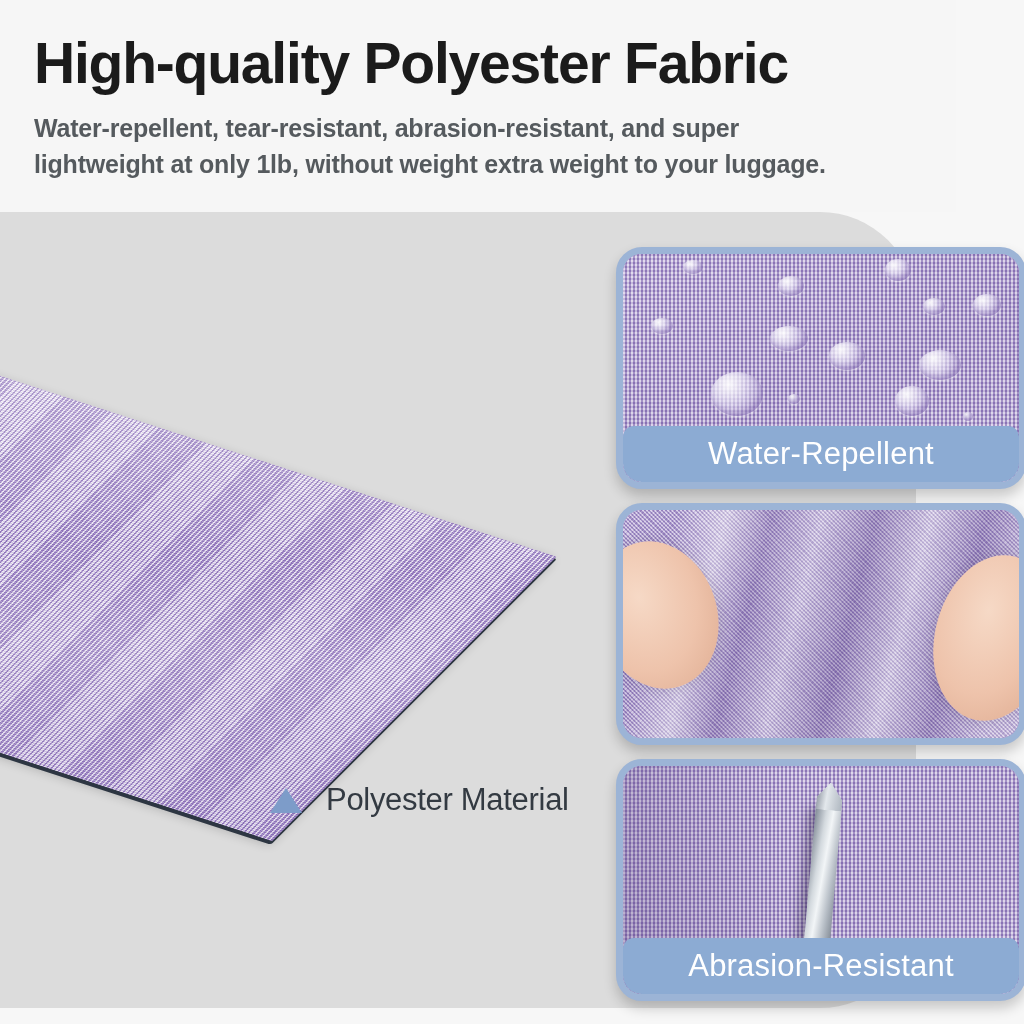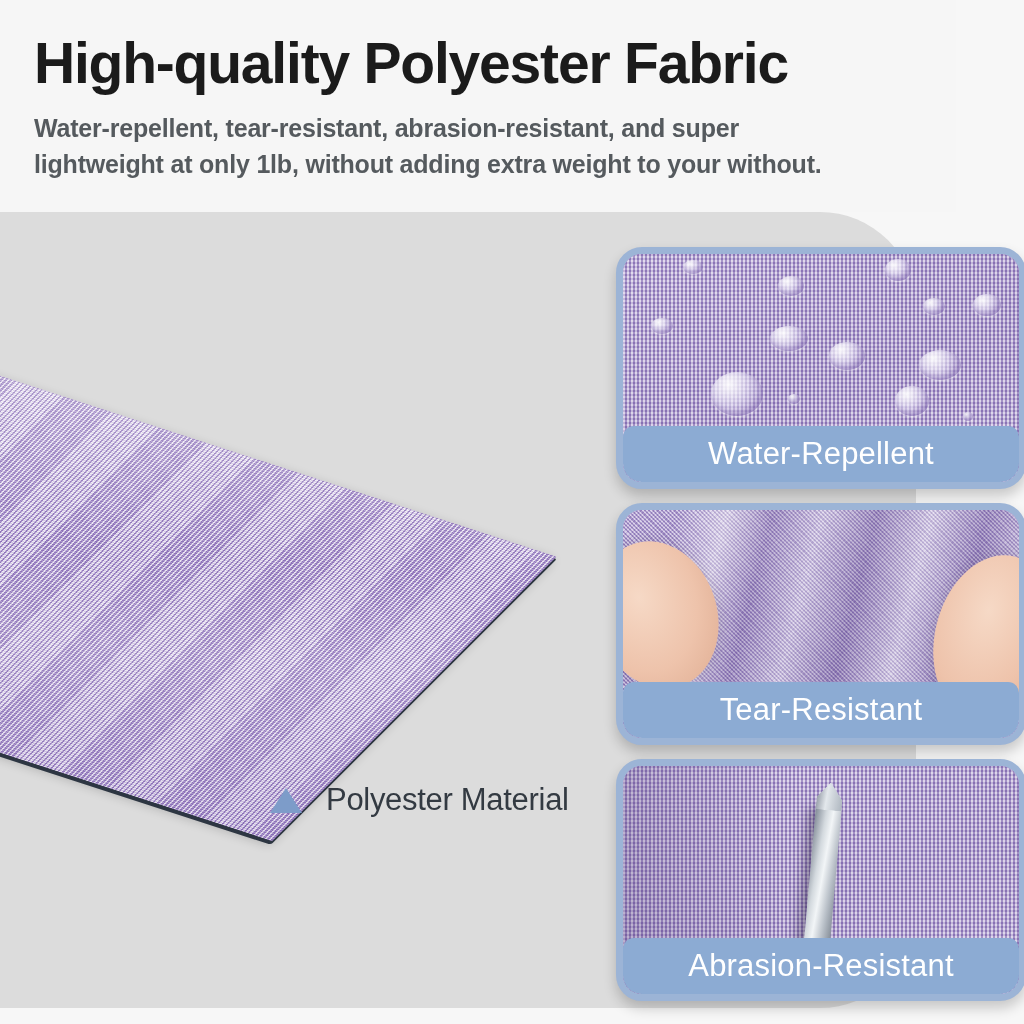--- a/index.html
+++ b/index.html
@@ -159,21 +159,21 @@
 </style>
 </head>
 <body>
 
 <div class="page">
 
   <div class="header">
     <div class="title">High-quality Polyester Fabric</div>
     <div class="subtitle">
       <span>Water-repellent, tear-resistant, abrasion-resistant, and super</span>
-      <span>lightweight at only 1lb, without adding extra  weight to your without.</span>
+      <span>lightweight at only 1lb, without weight extra  weight to your luggage.</span>
     </div>
   </div>
 
   <div class="stage-fill"></div>
   <div class="stage"></div>
 
   <div class="swatch-wrap">
     <div class="swatch">
       <div class="swatch-sheen"></div>
     </div>
@@ -203,21 +203,20 @@
       <div class="card-caption">Water-Repellent</div>
     </div>
   </div>
 
   <div class="card" id="card-tear">
     <div class="card-photo">
       <div class="tex-fine"></div>
       <div class="fold"></div>
       <div class="hand hand-l"></div>
       <div class="hand hand-r"></div>
-      <div class="card-caption">Tear-Resistant</div>
     </div>
   </div>
 
   <div class="card" id="card-abrasion">
     <div class="card-photo">
       <div class="tex-weave"></div>
       <div class="shade-left"></div>
       <div class="tool"></div>
       <div class="card-caption">Abrasion-Resistant</div>
     </div>

